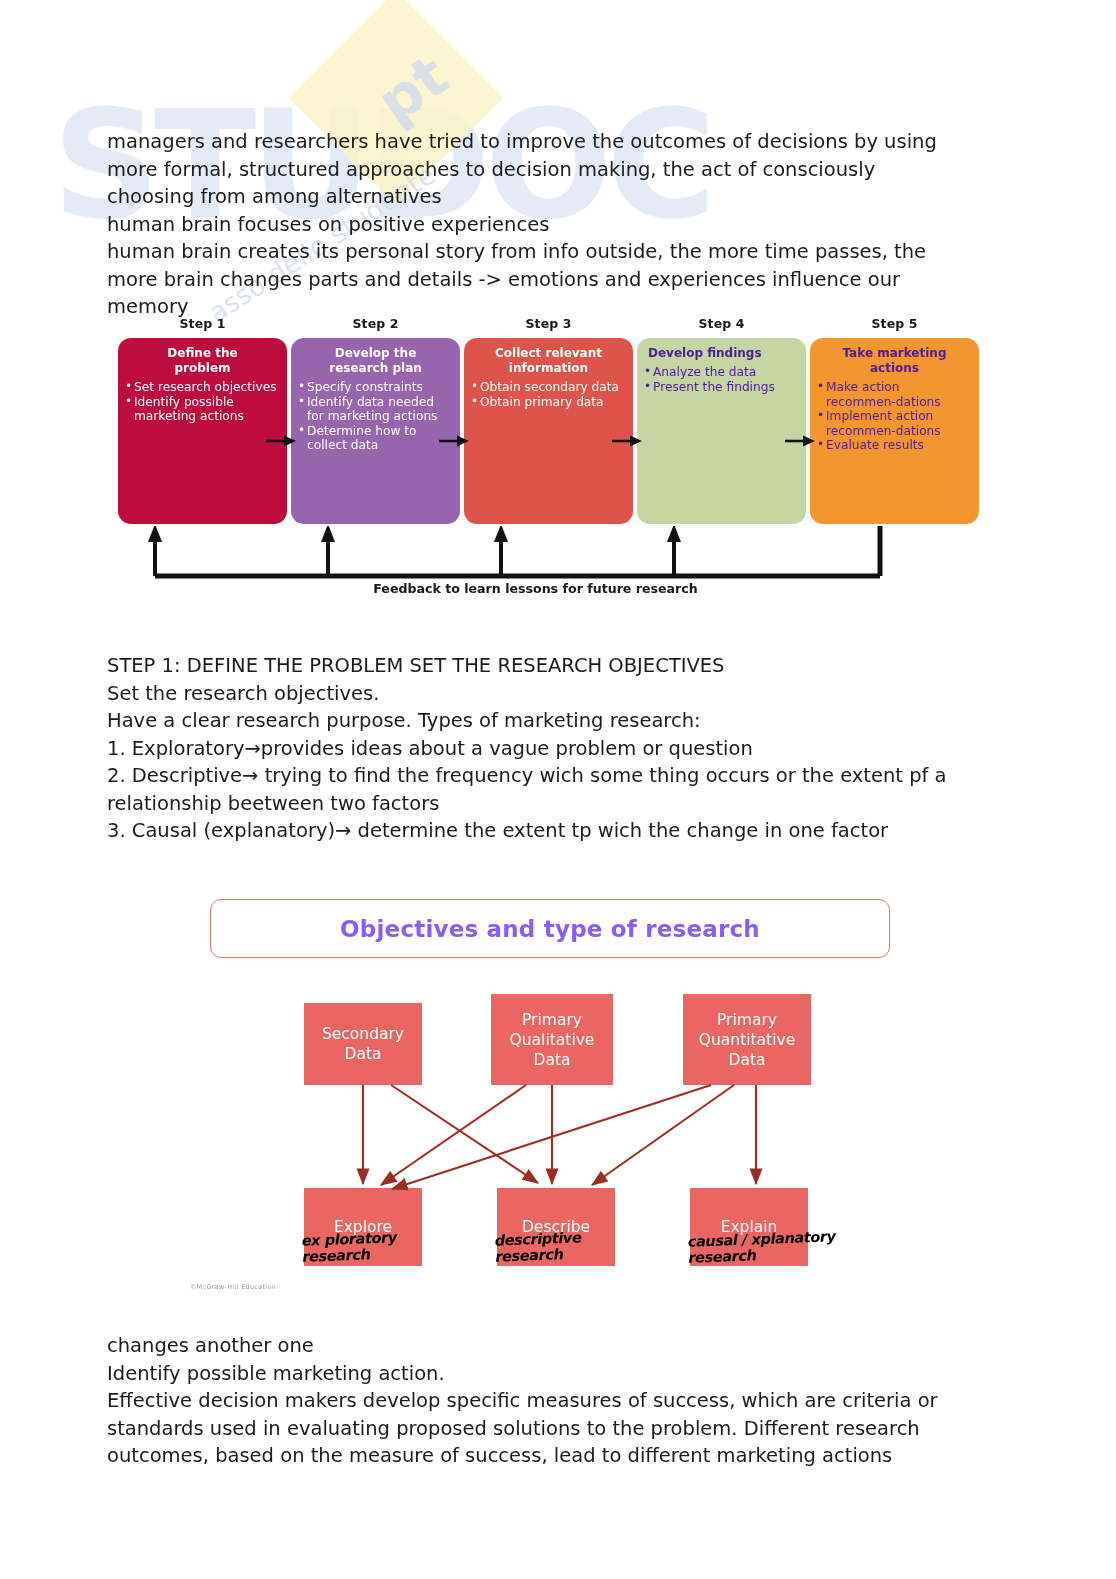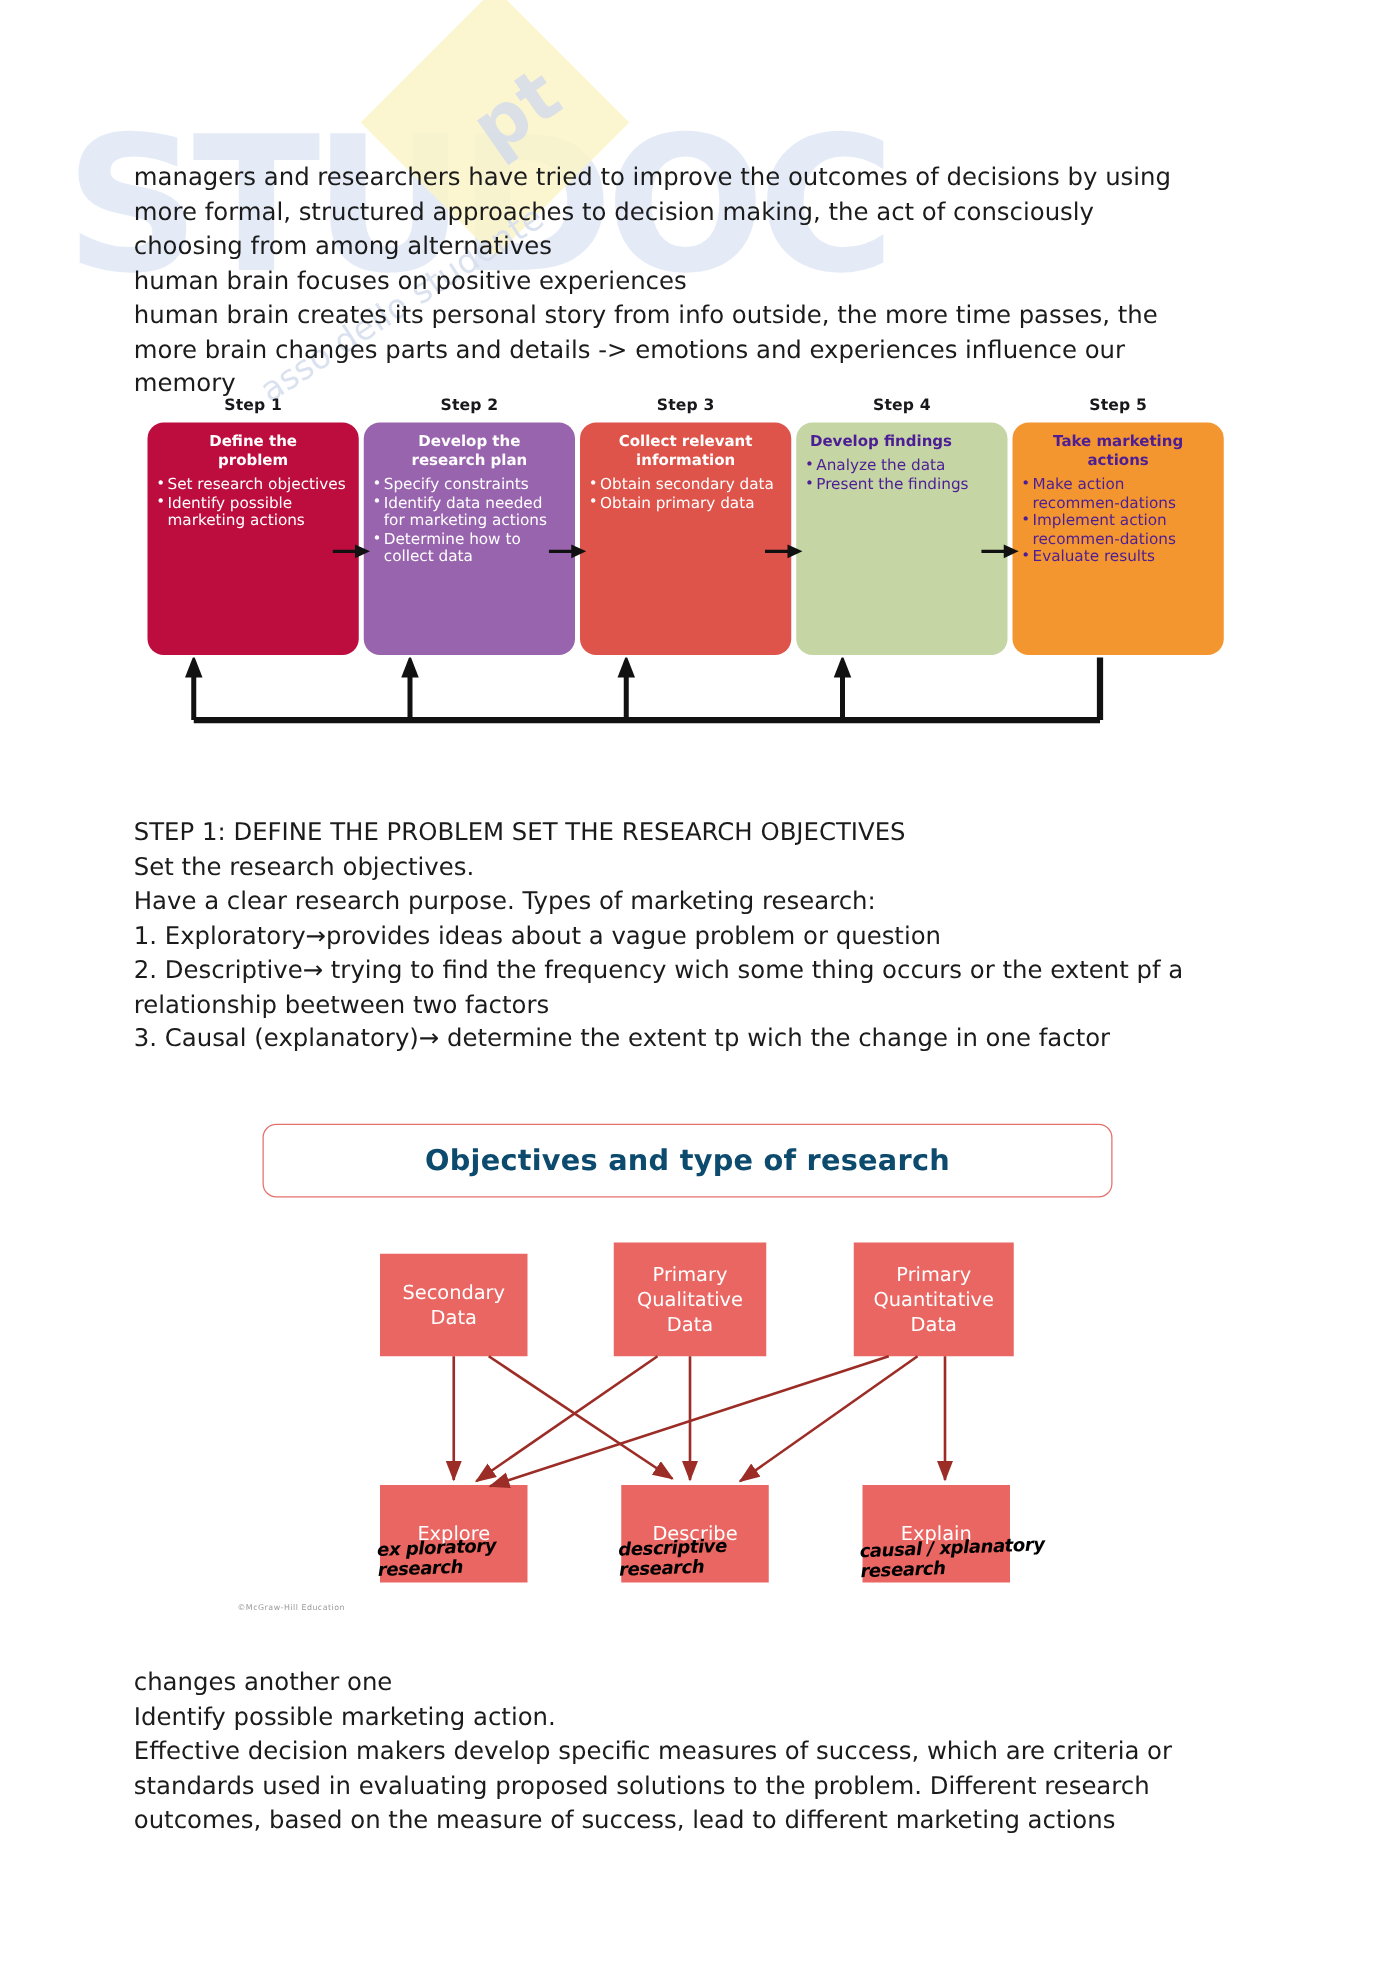--- a/index.html
+++ b/index.html
@@ -181,21 +181,21 @@
     border: 1.6px solid #e5706c;
     border-radius: 11px;
     background: #ffffff;
     display: flex;
     align-items: center;
     justify-content: center;
   }
   #obj-title-text {
     font-size: 23px;
     font-weight: 700;
-    color: #0c4a6e;
+    color: #8b5cf6;
     letter-spacing: .2px;
   }
   .obj-box {
     position: absolute;
     background: #ea6662;
     color: #ffffff;
     display: flex;
     align-items: center;
     justify-content: center;
     text-align: center;
@@ -342,20 +342,21 @@
             <line x1="37" y1="50" x2="37" y2="14" stroke="#111" stroke-width="4"></line>
             <polygon points="30,16 37,-2 44,16"></polygon>
             <line x1="210" y1="50" x2="210" y2="14" stroke="#111" stroke-width="4"></line>
             <polygon points="203,16 210,-2 217,16"></polygon>
             <line x1="383" y1="50" x2="383" y2="14" stroke="#111" stroke-width="4"></line>
             <polygon points="376,16 383,-2 390,16"></polygon>
             <line x1="556" y1="50" x2="556" y2="14" stroke="#111" stroke-width="4"></line>
             <polygon points="549,16 556,-2 563,16"></polygon>
           </g>
         </svg>
+        <div id="feedback-caption">Feedback to learn lessons for future research</div>
       </div>
     </div>
 
     <div class="para" id="para-mid">STEP 1: DEFINE THE PROBLEM SET THE RESEARCH OBJECTIVES
 Set the research objectives.
 Have a clear research purpose. Types of marketing research:
 1. Exploratory→provides ideas about a vague problem or question
 2. Descriptive→ trying to find the frequency wich some thing occurs or the extent pf a
 relationship beetween two factors
 3. Causal (explanatory)→ determine the extent tp wich the change in one factor</div>

